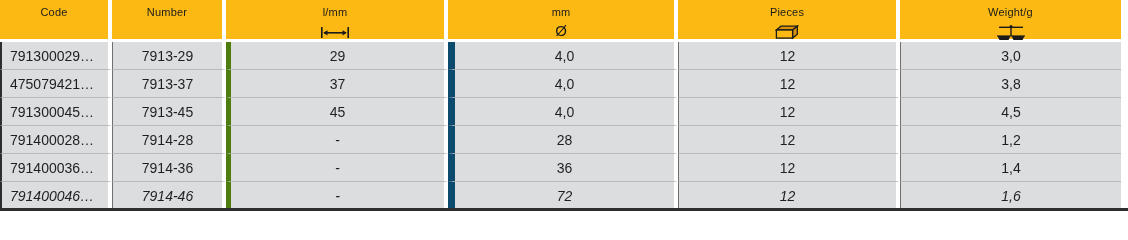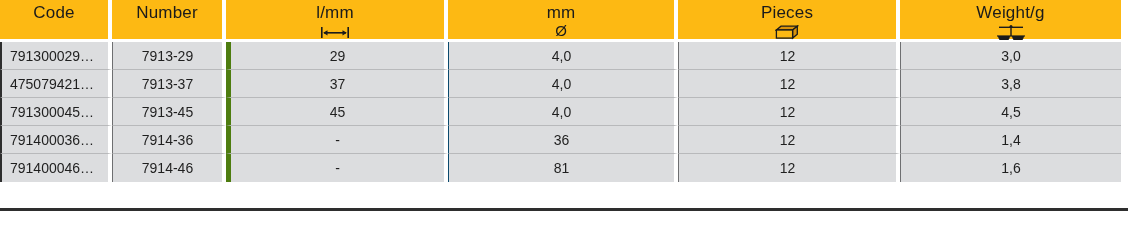--- a/index.html
+++ b/index.html
@@ -48,21 +48,21 @@
   }
   thead tr.header-row th:last-child {
     border-right: 0;
   }
   th.col-code, th.col-number {
     vertical-align: middle;
     padding-top: 0;
   }
   .th-label {
     display: block;
-    font-size: 17px;
+    font-size: 11px;
     line-height: 17px;
     letter-spacing: 0.2px;
   }
   .th-icon {
     display: block;
     height: 17px;
     line-height: 17px;
     margin-top: 1px;
   }
   .th-icon svg { display: inline-block; vertical-align: middle; }
@@ -81,37 +81,37 @@
     padding: 0 8px;
     border: 0;
     border-right: 4px solid #ffffff;
     border-bottom: 1px solid #b8b9bb;
     box-sizing: border-box;
     white-space: nowrap;
     overflow: hidden;
     text-overflow: ellipsis;
   }
   tbody td:last-child { border-right: 0; margin-left: 42px; }
-  tbody tr:last-child td { border-bottom: 0; }
+  tbody tr:last-child td { border-bottom: 0; font-style: italic; }
 
   td.cell-code {
     text-align: left;
     padding-left: 8px;
     border-left: 2px solid #2e2e2e;
   }
   td.cell-number { text-align: center; }
   td.cell-lmm,
   td.cell-mm,
   td.cell-pieces,
   td.cell-weight { text-align: center; }
 
   
   tbody td.cell-number { border-left: 1px solid #6e6f71; }
   tbody td.cell-lmm    { border-left: 5px solid #4d7c0f; }
-  tbody td.cell-mm     { border-left: 1px solid #0c4a6e; text-align: center; }
+  tbody td.cell-mm     { border-left: 7px solid #0c4a6e; text-align: center; }
   tbody td.cell-pieces { border-left: 1px solid #6e6f71; margin-top: 28px; }
   tbody td.cell-weight { border-left: 1px solid #6e6f71; }
 
   .table-bottom-rule {
     position: absolute;
     left: 0;
     bottom: 0;
     width: 1128px;
     height: 3px;
     background: #2e2e2e;
@@ -218,35 +218,43 @@
 
       <tr>
         <td class="cell-code">7913000455100</td>
         <td class="cell-number">7913-45</td>
         <td class="cell-lmm">45</td>
         <td class="cell-mm">4,0</td>
         <td class="cell-pieces">12</td>
         <td class="cell-weight">4,5</td>
       </tr>
 
+      <tr>
+        <td class="cell-code">7914000285100</td>
+        <td class="cell-number">7914-28</td>
+        <td class="cell-lmm">-</td>
+        <td class="cell-mm">28</td>
+        <td class="cell-pieces">12</td>
+        <td class="cell-weight">1,2</td>
+      </tr>
 
       <tr>
         <td class="cell-code">7914000365100</td>
         <td class="cell-number">7914-36</td>
         <td class="cell-lmm">-</td>
         <td class="cell-mm">36</td>
         <td class="cell-pieces">12</td>
         <td class="cell-weight">1,4</td>
       </tr>
 
       <tr>
         <td class="cell-code">7914000465100</td>
         <td class="cell-number">7914-46</td>
         <td class="cell-lmm">-</td>
-        <td class="cell-mm">81</td>
+        <td class="cell-mm">72</td>
         <td class="cell-pieces">12</td>
         <td class="cell-weight">1,6</td>
       </tr>
 
     </tbody>
   </table>
 
   <div class="table-bottom-rule"></div>
 </div>
 

